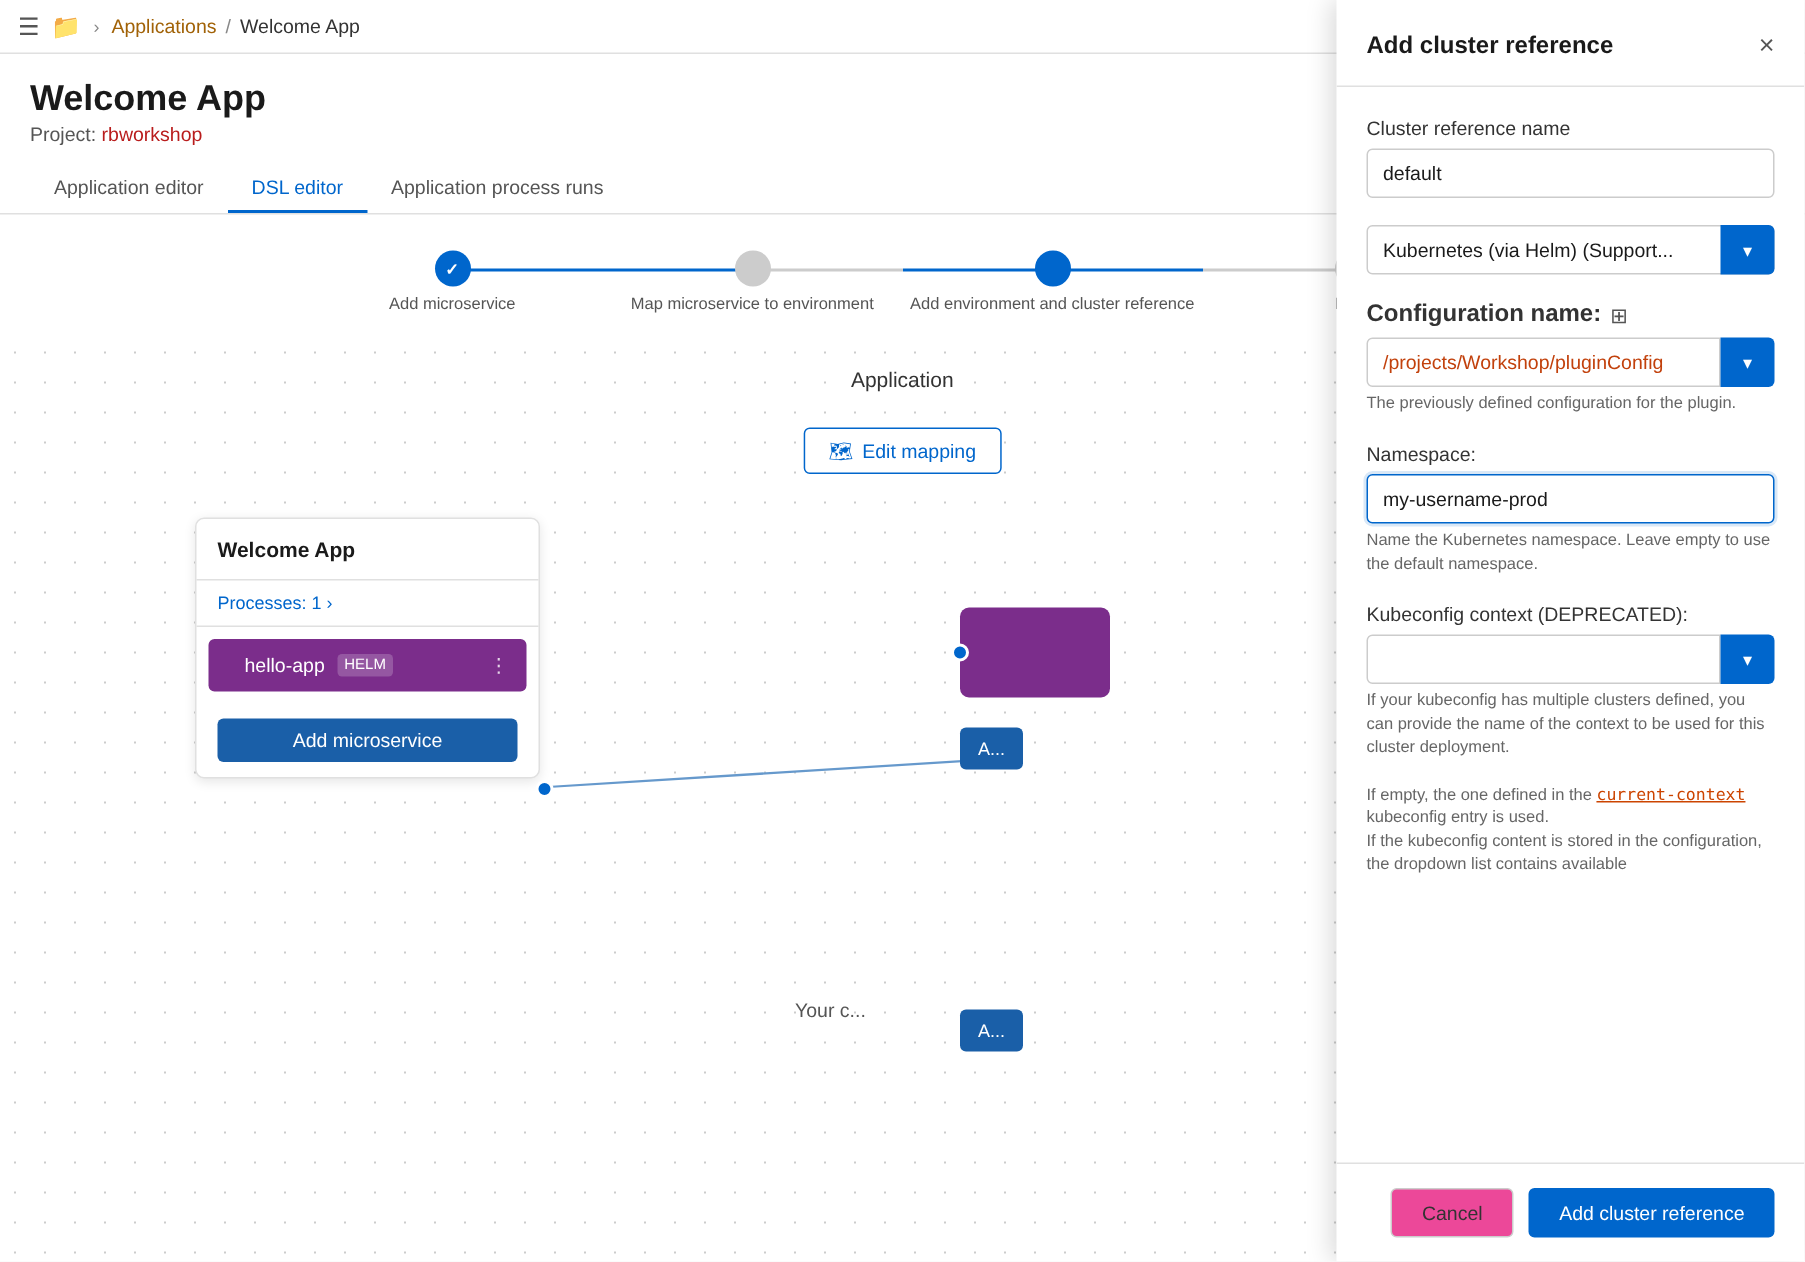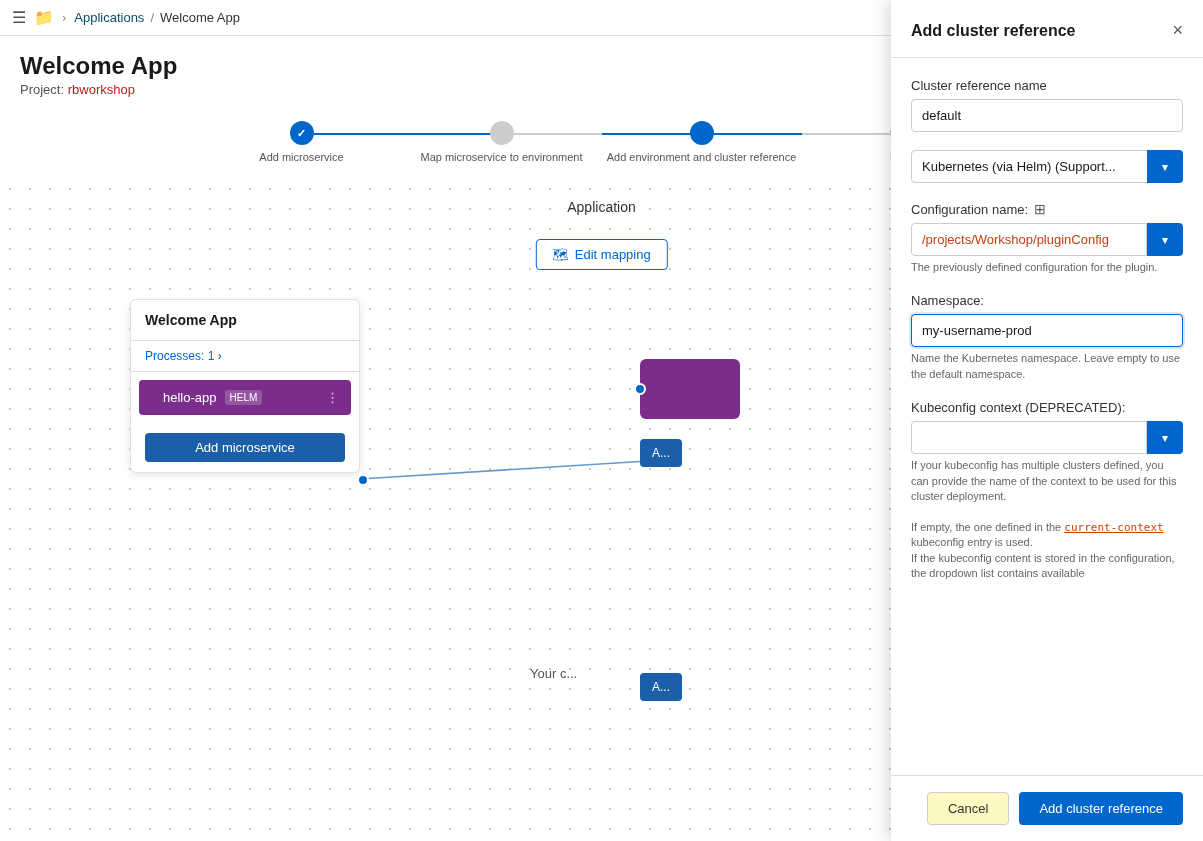--- a/index.html
+++ b/index.html
@@ -5,21 +5,21 @@
     * { box-sizing: border-box; margin: 0; padding: 0; }
     body { font-family: -apple-system, BlinkMacSystemFont, 'Segoe UI', Arial, sans-serif; font-size: 14px; background: #f5f5f5; overflow: hidden; }
 
     
     .app-container { display: flex; flex-direction: column; height: 841px; width: 1203px; position: relative; overflow: hidden; }
 
     
     .top-nav { display: flex; align-items: center; height: 36px; background: #fff; border-bottom: 1px solid #e0e0e0; padding: 0 12px; gap: 8px; }
     .nav-icon { color: #555; font-size: 16px; cursor: pointer; }
     .nav-breadcrumb { display: flex; align-items: center; gap: 6px; font-size: 13px; }
-    .nav-breadcrumb .crumb-link { color: #0c4a6e; text-decoration: none; text-align: right; }
+    .nav-breadcrumb .crumb-link { color: #a16207; text-decoration: none; text-align: right; }
     .nav-breadcrumb .crumb-sep { color: #888; }
     .nav-breadcrumb .crumb-current { color: #333; }
 
     
     .page-content { display: flex; flex-direction: column; flex: 1; background: #fff; position: relative; }
 
     
     .page-header { padding: 16px 20px 0 20px; }
     .page-title { font-size: 24px; font-weight: 600; color: #1a1a1a; }
     .page-subtitle { font-size: 13px; color: #555; margin-top: 2px; }
@@ -77,33 +77,33 @@
     .form-input { width: 100%; padding: 8px 10px; border: 1px solid #ccc; border-radius: 4px; font-size: 13px; color: #1a1a1a; outline: none; }
     .form-textarea { width: 100%; padding: 8px 10px; border: 1px solid #ccc; border-radius: 4px; font-size: 13px; color: #1a1a1a; resize: vertical; min-height: 80px; outline: none; }
     .form-input.active { border-color: #0066cc; box-shadow: 0 0 0 2px rgba(0,102,204,0.15); }
 
     .form-select-wrapper { position: relative; }
     .form-select { width: 100%; padding: 8px 36px 8px 10px; border: 1px solid #ccc; border-radius: 4px; font-size: 13px; color: #1a1a1a; appearance: none; background: #fff; cursor: pointer; outline: none; }
     .select-arrow { position: absolute; right: 0; top: 0; bottom: 0; width: 36px; background: #0066cc; border-radius: 0 4px 4px 0; display: flex; align-items: center; justify-content: center; color: #fff; pointer-events: none; font-size: 12px; }
 
     
     .config-name-row { display: flex; align-items: center; gap: 6px; margin-bottom: 6px; }
-    .config-name-label { font-size: 13px; font-weight: 400; color: #333; }
+    .config-name-label { font-size: 16px; font-weight: 700; color: #333; }
     .config-icon { color: #555; font-size: 14px; }
 
     .config-input-wrapper { display: flex; }
     .config-input { flex: 1; padding: 8px 10px; border: 1px solid #ccc; border-radius: 4px 0 0 4px; font-size: 13px; color: #c2410c; outline: none; }
     .config-btn { background: #0066cc; color: #fff; border: none; border-radius: 0 4px 4px 0; width: 36px; display: flex; align-items: center; justify-content: center; cursor: pointer; font-size: 12px; }
 
     .hint-text { font-size: 11px; color: #666; margin-top: 4px; line-height: 1.4; }
     .hint-text a { color: #cc4400; font-family: monospace; }
 
     
     .panel-footer { padding: 16px 20px; border-top: 1px solid #e0e0e0; display: flex; gap: 10px; justify-content: flex-end; }
-    .btn-cancel { padding: 8px 20px; border: 1px solid #ccc; background: #fef9c3; border-radius: 4px; font-size: 13px; color: #333; cursor: pointer; }
+    .btn-cancel { padding: 8px 20px; border: 1px solid #ccc; background: #ec4899; border-radius: 4px; font-size: 13px; color: #333; cursor: pointer; }
     .btn-primary { padding: 8px 20px; background: #0066cc; color: #fff; border: none; border-radius: 4px; font-size: 13px; cursor: pointer; font-weight: 500; }
 
     
     .right-panel::-webkit-scrollbar { width: 6px; }
     .right-panel::-webkit-scrollbar-thumb { background: #ccc; border-radius: 3px; }
   </style>
 </head>
 <body>
 
 <div class="app-container">
@@ -120,20 +120,25 @@
 
   <div class="page-content">
     <div class="page-header">
       <h1 class="page-title">Welcome App</h1>
       <div class="page-subtitle">
         <span>Project:</span>
         <a href="#">rbworkshop</a>
       </div>
     </div>
 
+    <div class="tabs-bar">
+      <a class="tab">Application editor</a>
+      <a class="tab active">DSL editor</a>
+      <a class="tab">Application process runs</a>
+    </div>
 
     <div class="stepper-container">
       <div class="stepper">
 
         <div class="step">
           <div style="position:relative;width:100%;display:flex;justify-content:center;align-items:center;">
             <div style="position:absolute;top:12px;right:0;width:50%;height:2px;background:#0066cc;"></div>
             <div class="step-circle completed">✓</div>
           </div>
           <div class="step-label">Add microservice</div>

